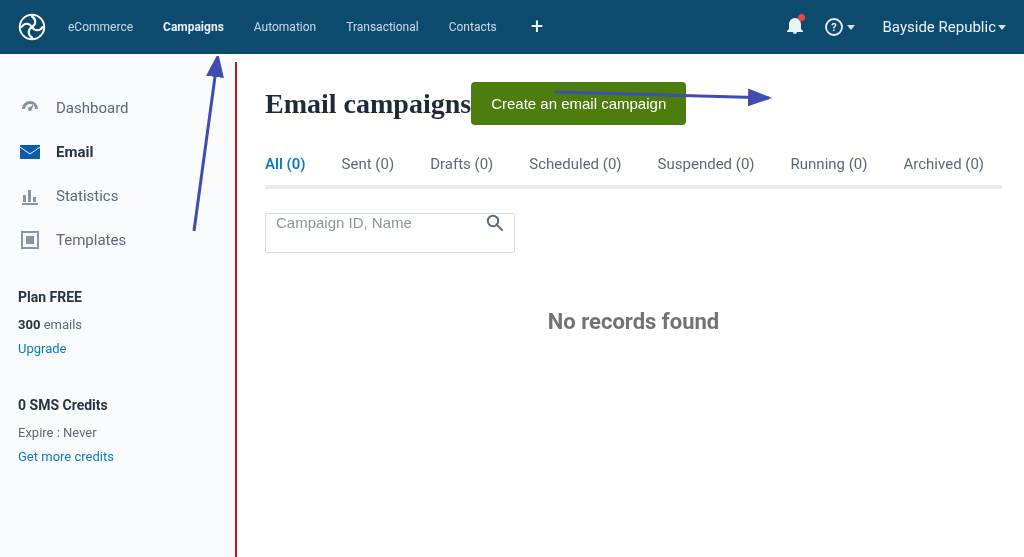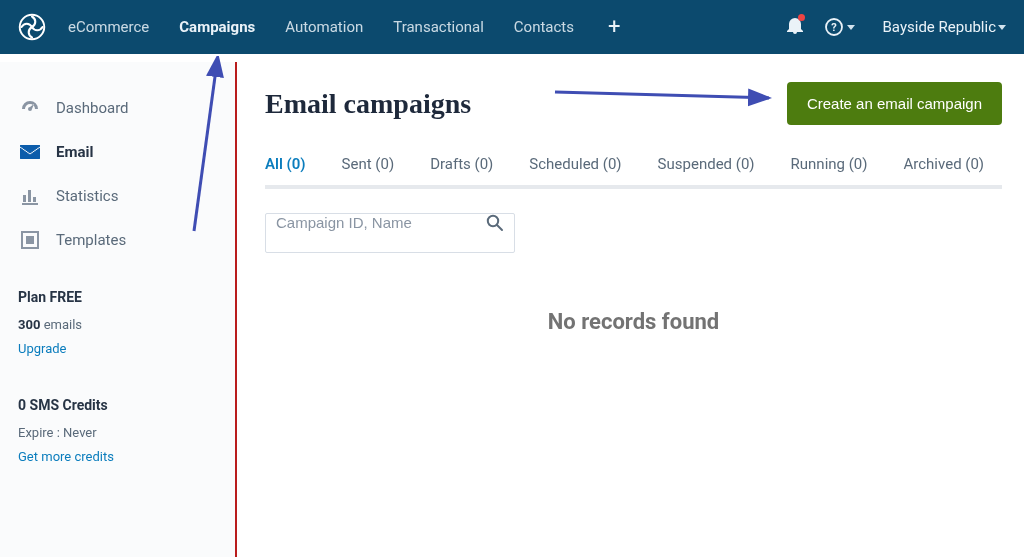--- a/index.html
+++ b/index.html
@@ -1,20 +1,20 @@
 <!DOCTYPE html>
 <html><head>
 <meta charset="utf-8">
 <style>
   * { box-sizing: border-box; margin: 0; padding: 0; }
   body { font-family: -apple-system, BlinkMacSystemFont, "Segoe UI", Roboto, Helvetica, Arial, sans-serif; width:1024px; height:557px; overflow:hidden; background:#fff; color:#3c4858; position:relative; }
   
   .topbar { background:#0c4a6e; height:54px; display:flex; align-items:center; padding:0 18px; color:#eaf2f8; }
   .logo { width:28px; height:28px; margin-right:22px; display:flex; align-items:center; justify-content:center; }
-  .topnav { display:flex; gap:30px; font-size:15px; }
+  .topnav { display:flex; gap:30px; font-size:12px; }
   .topnav .titem { cursor:pointer; opacity:.85; }
   .topnav .titem.active { font-weight:700; opacity:1; }
   .topplus { margin-left:34px; color:#eaf2f8; font-size:22px; line-height:1; cursor:pointer; }
   .topspacer { flex:1; }
   .topicons { display:flex; align-items:center; gap:22px; margin-right:28px; }
   .bell { position:relative; cursor:pointer; }
   .bell-badge { position:absolute; top:-2px; right:-2px; width:7px; height:7px; background:#ef4444; border-radius:50%; }
   .help { display:flex; align-items:center; gap:4px; cursor:pointer; }
   .caret { width:0; height:0; border-left:4px solid transparent; border-right:4px solid transparent; border-top:5px solid #d3e3ee; display:inline-block; }
   .account { display:flex; align-items:center; gap:2px; font-size:15px; cursor:pointer; }
@@ -25,21 +25,21 @@
   .sbitem.active { color:#273445; font-weight:700; }
   .sbitem.active .sbicon svg path, .sbitem.active .sbicon svg rect { fill:#0b5cab; stroke:#0b5cab; }
   .sbicon { width:20px; height:20px; display:flex; align-items:center; justify-content:center; }
   .planbox { margin-top:22px; font-size:13px; color:#5a6a7a; line-height:1.9; }
   .planbox .p-title { font-weight:700; color:#273445; font-size:14px; margin-bottom:2px; }
   .planbox strong { color:#273445; font-weight:700; }
   .planbox .link { color:#0b7dbd; cursor:pointer; }
   .smsbox { margin-top:30px; }
   
   .main { flex:1; padding:28px 22px 0 28px; position:relative; overflow:hidden; }
-  .mainhead { display:flex; align-items:center; justify-content:space-between; margin-bottom:30px; }
+  .mainhead { display:flex; align-items:center; margin-bottom:30px; }
   .mainhead h1 { font-family: Georgia, "Times New Roman", serif; font-weight:700; font-size:28px; color:#1e293b; }
   .btn-create { background:#4d7c0f; color:#fff; border:none; border-radius:4px; padding:13px 20px; font-size:15px; cursor:pointer; }
   
   .tabs { display:flex; gap:36px; font-size:15px; color:#5a6a7a; border-bottom:4px solid #e6e9ed; margin-bottom:24px; white-space:nowrap; overflow:hidden; }
   .tab { padding:0 0 12px 0; margin-bottom:-4px; border-bottom:4px solid transparent; cursor:pointer; }
   .tab.active { color:#0b7dbd; border-bottom-color:#0b7dbd; font-weight:600; }
   
   .search { width:250px; height:40px; border:1px solid #d8dee6; border-radius:2px; display:flex; align-items:flex-start; padding:0 10px; color:#6b7885; }
   .search input { border:none; outline:none; flex:1; font-size:15px; color:#3c4858; background:transparent; }
   .search input::placeholder { color:#8a95a3; }

